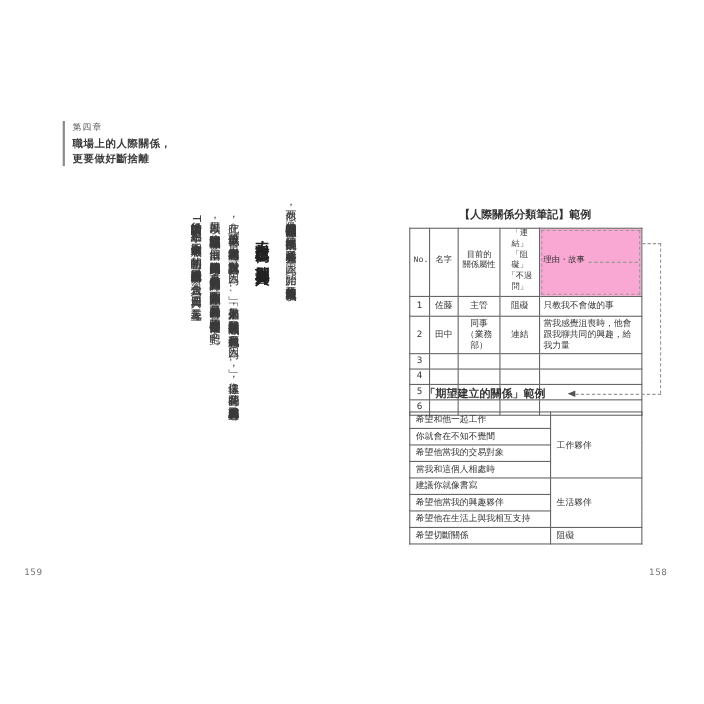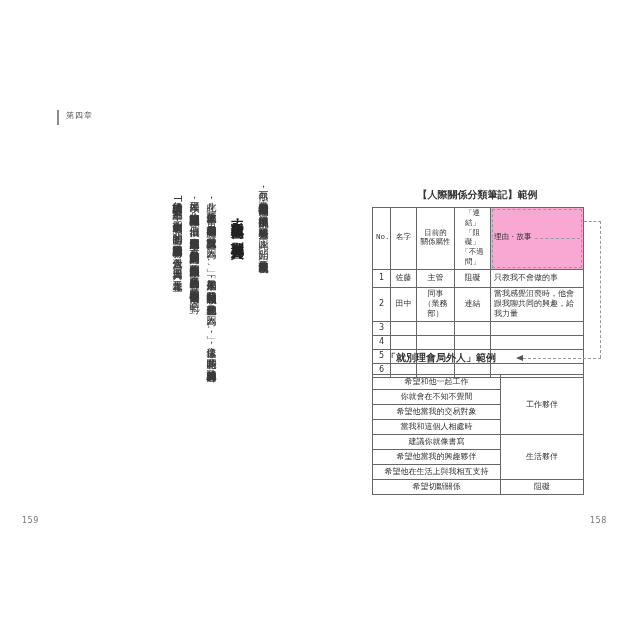--- a/index.html
+++ b/index.html
@@ -42,33 +42,35 @@
   .conn-h{position:absolute;left:584px;top:221px;width:17px;height:0;border-top:1px dashed #999;}
   .conn-v{position:absolute;left:600px;top:221px;width:0;height:137px;border-left:1px dashed #999;}
 
   .t2-titlerow{position:absolute;left:372px;top:351px;width:229px;display:flex;align-items:center;}
   .t2-title{font-size:10px;font-weight:bold;color:#333;margin-left:14px;white-space:nowrap;}
   .arrow-left{width:0;height:0;border-top:3.5px solid transparent;border-bottom:3.5px solid transparent;
               border-right:7px solid #555;margin-left:20px;}
   .t2-dash{flex:1;border-top:1px dashed #999;height:0;}
 
   .t2{position:absolute;left:372px;top:374px;width:211px;font-size:8px;color:#333;}
-  .t2 td{border:1px solid #666;padding:1px 5px;text-align:center;vertical-align:middle;line-height:1.2;overflow:hidden;}
+  .t2 td{border:1px solid #666;padding:1px 5px;text-align:left;vertical-align:middle;line-height:1.2;overflow:hidden;}
   .t2 tr{height:15px;}
   .t2 .c-wish{width:128px;} .t2 .c-cat{width:83px;}
 </style>
 </head>
 <body>
 
 <div id="canvas">
 
   <div>
 
     <div class="chapter">
       <div class="ch-label">第四章</div>
+      <div class="ch-title">職場上的人際關係，
+更要做好斷捨離</div>
     </div>
 
     <div class="vtext">
       <p>然而，光是「音樂夥伴」就衍生出十個左右的關係屬性，最後搞得一團混亂，就省略了那些分類，因此，一開始，你只要大致粗略地寫就可以了。</p>
       <h2>不想對自己虛偽，就別理會局外人</h2>
       <p class="ind">在此，你可以先放下本書，思考「當我和這個人相處時，我可以說出誠實之言，因為……」、「如果是那個人，即使是在與公司無關的私領域，我也想和他見面，因為……」，像這樣，多花一些時間，試著感受自己的真實心聲。</p>
       <p class="ind">如果可以，建議你就像書寫「離職問卷筆記」那樣，抽出假日，騰出這樣完整悠閒的兩個小時，而且是「沒有任何人的意見或評價介入的時間」，寫下你的人際關係分類筆記，因為一旦聽見局外人的聲音，你就會在不知不覺間「被迫懷疑」了，對吧？</p>
       <p class="ind">擔任設計師的讀者T小姐（約三十五～四十歲）沒有等到年底、年初的時間，就先請了一段從週五到週一的有薪假，包含週六、週日一共四天，每天花上三</p>
     </div>
 
@@ -146,21 +148,21 @@
         <td></td>
             <td></td>
       </tr>
     </tbody>
       </table>
 
     <div class="conn-h"></div>
     <div class="conn-v"></div>
 
     <div class="t2-titlerow">
-      <span class="t2-title">「就別理會局外人」範例</span>
+      <span class="t2-title">「期望建立的關係」範例</span>
       <span class="arrow-left"></span>
       <span class="t2-dash"></span>
     </div>
 
     <table class="t2">
       <colgroup>
           <col class="c-wish">
           <col class="c-cat">
         </colgroup>
       <tbody>

